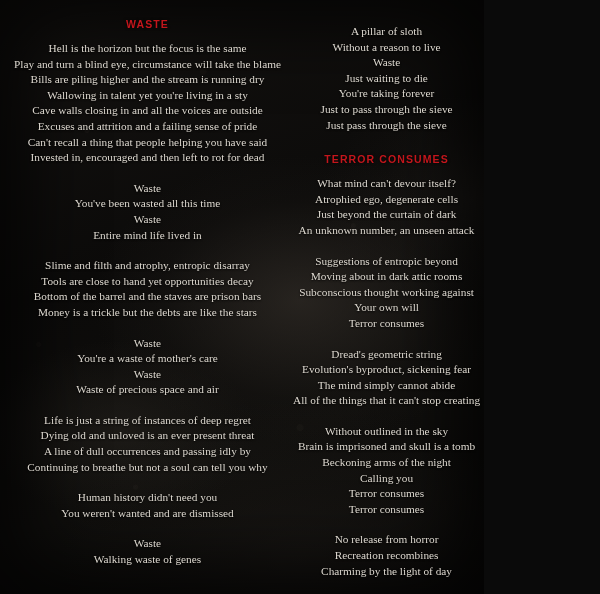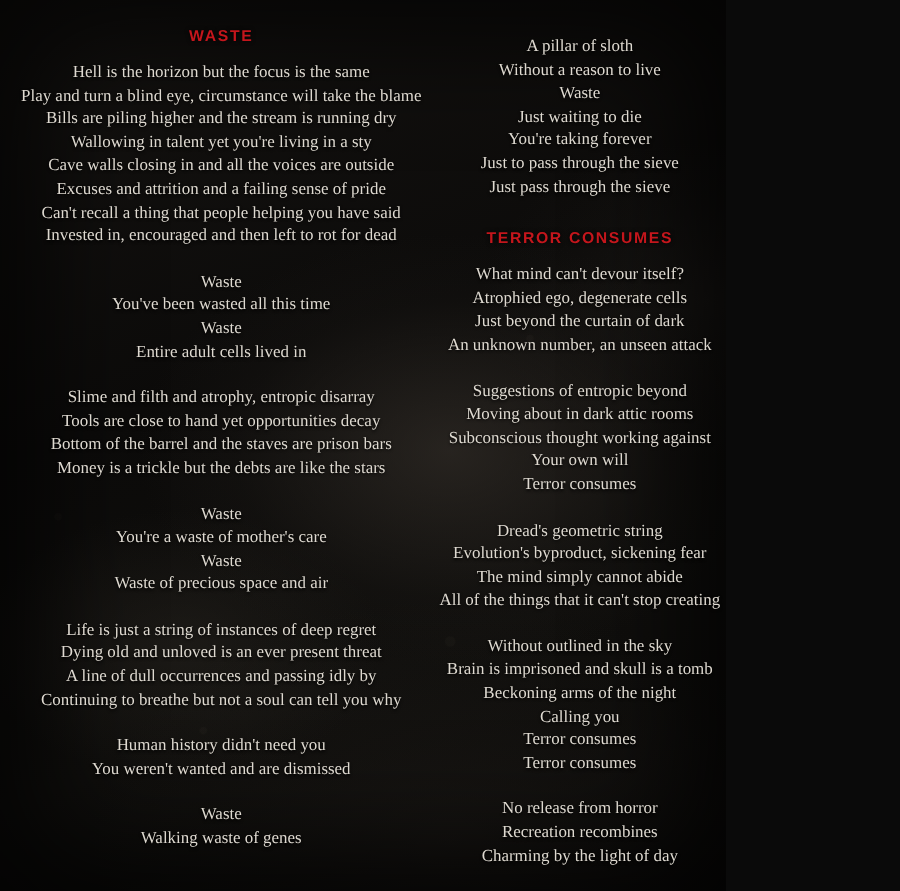--- a/index.html
+++ b/index.html
@@ -105,21 +105,21 @@
           <div class="line">Cave walls closing in and all the voices are outside</div>
           <div class="line">Excuses and attrition and a failing sense of pride</div>
           <div class="line">Can't recall a thing that people helping you have said</div>
           <div class="line">Invested in, encouraged and then left to rot for dead</div>
         </div>
 
         <div class="stanza">
           <div class="line">Waste</div>
           <div class="line">You've been wasted all this time</div>
           <div class="line">Waste</div>
-          <div class="line">Entire adult cells lived in</div>
+          <div class="line">Entire mind life lived in</div>
         </div>
 
         <div class="stanza">
           <div class="line">Slime and filth and atrophy, entropic disarray</div>
           <div class="line">Tools are close to hand yet opportunities decay</div>
           <div class="line">Bottom of the barrel and the staves are prison bars</div>
           <div class="line">Money is a trickle but the debts are like the stars</div>
         </div>
 
         <div class="stanza">

